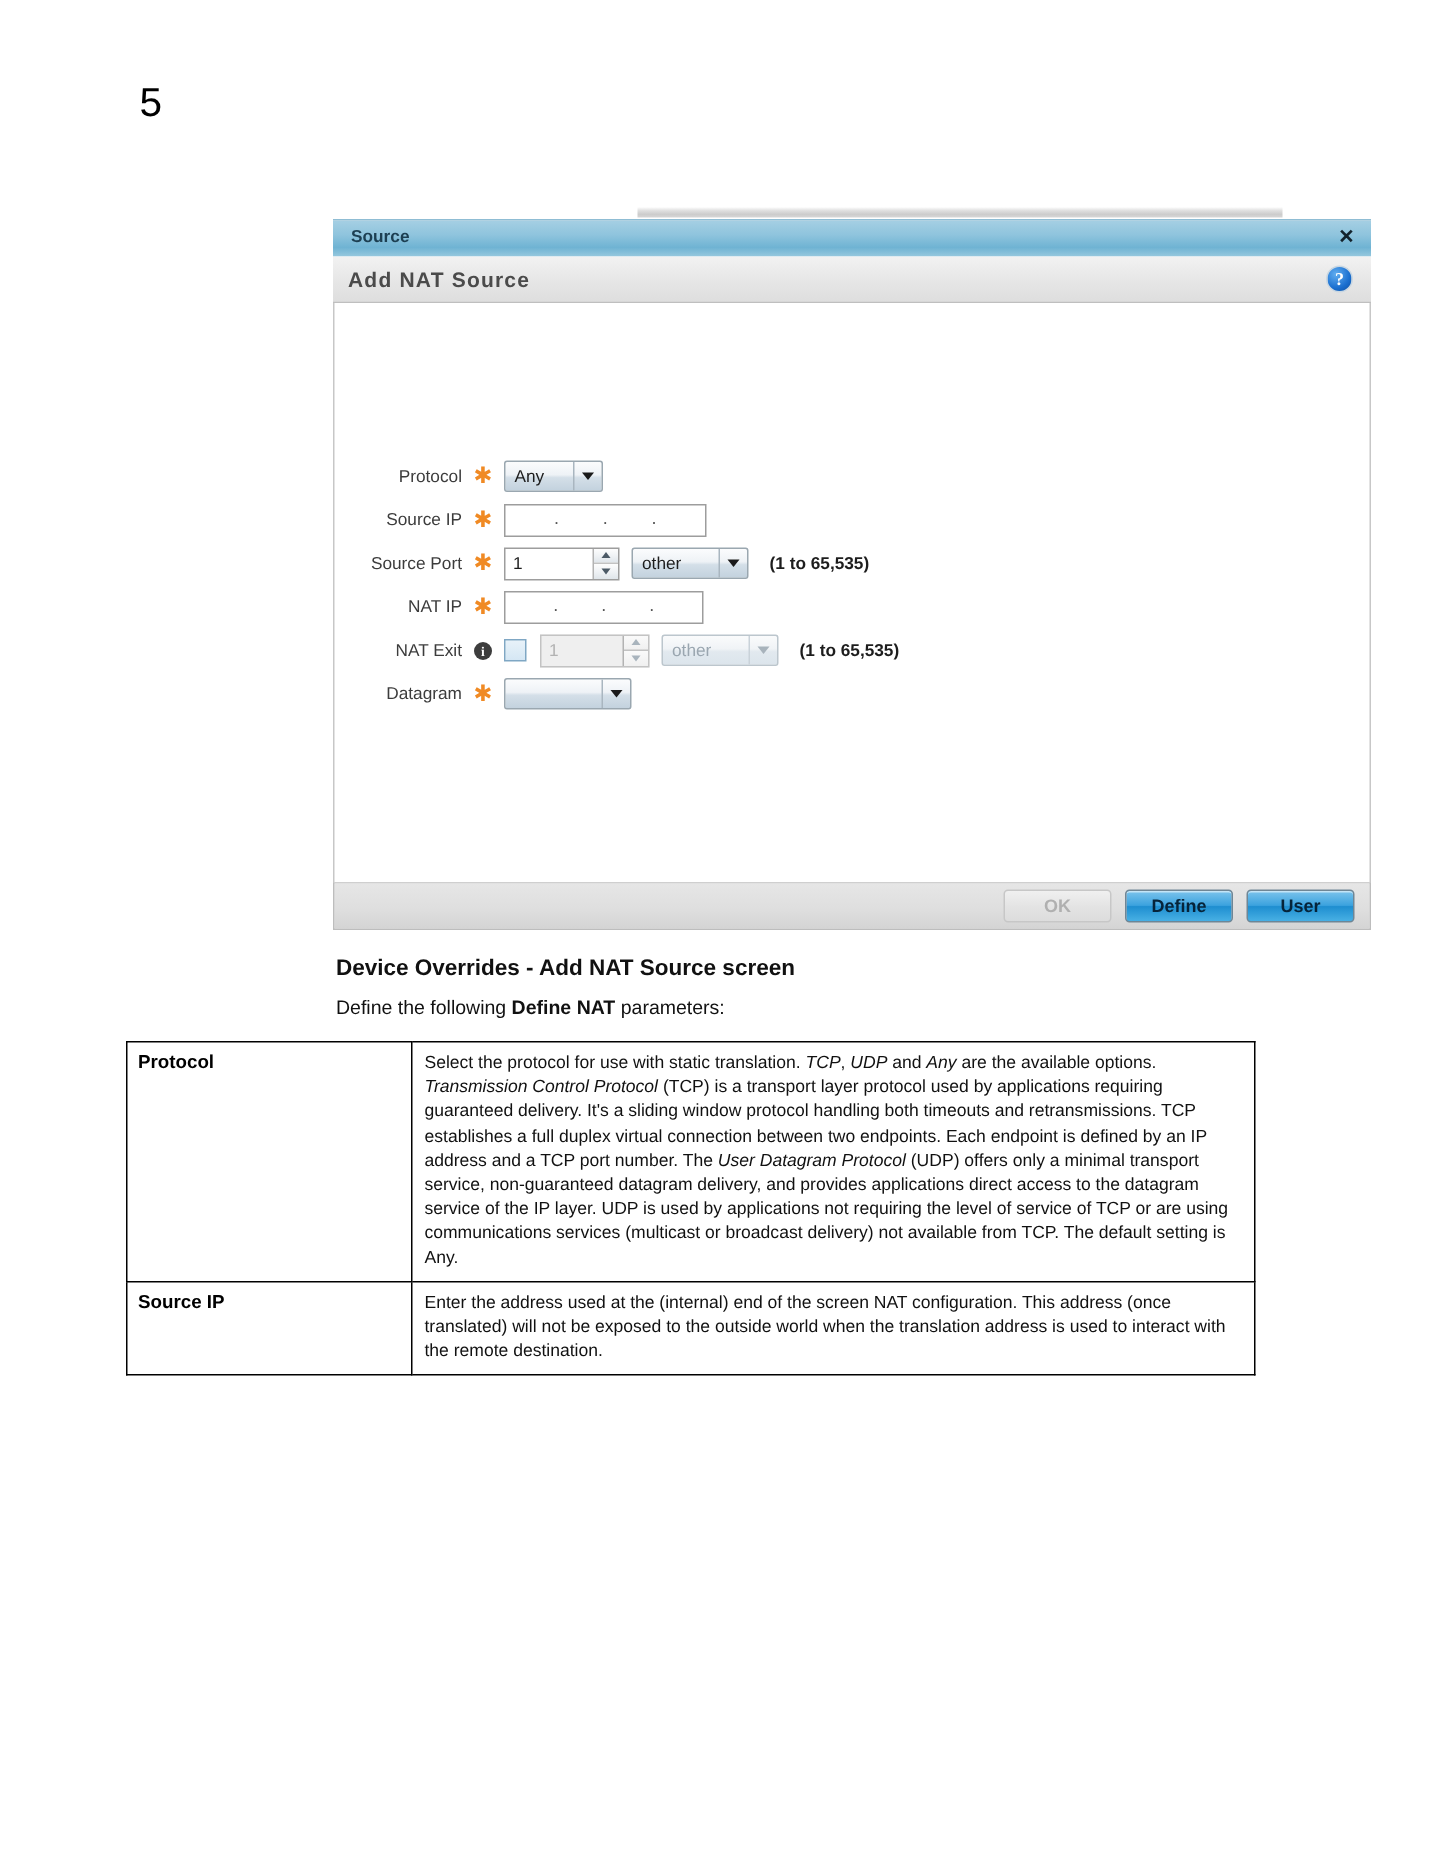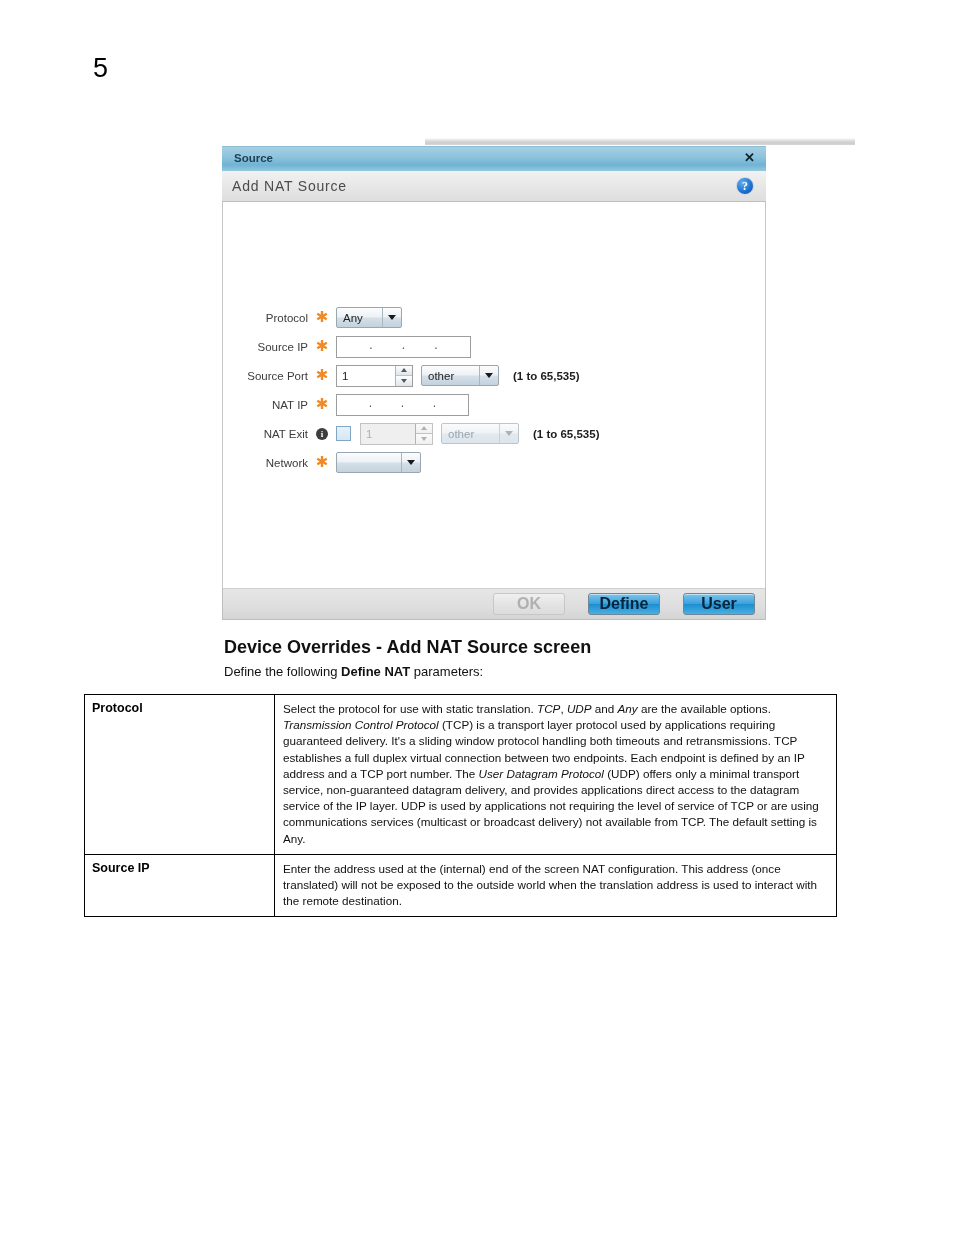--- a/index.html
+++ b/index.html
@@ -25,21 +25,21 @@
     font-family: "Liberation Sans", sans-serif;
     color: #000;
     letter-spacing: 0px;
   }
 
   
   .shot {
     position: absolute;
     left: 222px;
     top: 146px;
-    width: 544px;
+    width: 692px;
     height: 487px;
     background: #ffffff;
     box-sizing: border-box;
   }
   
   .shot-artifact {
     position: absolute;
     left: 425px;
     top: 138px;
     width: 430px;
@@ -79,21 +79,21 @@
     height: 31px;
     background: linear-gradient(to bottom, #f2f2f2 0%, #e7e7e7 50%, #dedede 100%);
     border-bottom: 1px solid #bfbfbf;
     box-sizing: border-box;
   }
   .subheader .sh-title {
     position: absolute;
     left: 10px;
     top: 7px;
     font-size: 14px;
-    font-weight: normal;
+    font-weight: bold;
     color: #4b4b4b;
     letter-spacing: .8px;
   }
   .help-icon {
     position: absolute;
     right: 12px;
     top: 6px;
     width: 18px;
     height: 18px;
     border-radius: 50%;
@@ -341,26 +341,26 @@
     border-top: 1px solid #cfcfcf;
     box-sizing: border-box;
     display: flex;
     align-items: center;
     justify-content: flex-end;
     padding-right: 10px;
   }
   .btn {
     width: 72px;
     height: 22px;
-    margin-left: 23px;
+    margin-left: 9px;
     border: 1px solid #6f8695;
     border-radius: 3px;
     background: linear-gradient(to bottom, #7cc4ec 0%, #3ba2de 48%, #1e8ed0 52%, #48b0e4 100%);
     color: #06243a;
-    font-size: 16px;
+    font-size: 12px;
     font-weight: bold;
     display: flex;
     align-items: center;
     justify-content: center;
     cursor: pointer;
     box-sizing: border-box;
     box-shadow: inset 0 1px 0 rgba(255,255,255,.55);
   }
   .btn.disabled {
     background: linear-gradient(to bottom, #f0f0f0 0%, #e4e4e4 50%, #dcdcdc 100%);
@@ -368,21 +368,21 @@
     border-color: #c7c7c7;
     cursor: default;
     box-shadow: none;
   }
 
   
   .caption {
     position: absolute;
     left: 224px;
     top: 637px;
-    font-size: 18px;
+    font-size: 15px;
     font-weight: bold;
     color: #111;
   }
   .intro {
     position: absolute;
     left: 224px;
     top: 664px;
     font-size: 13px;
     color: #111;
   }
@@ -524,21 +524,21 @@
         <div class="ddl disabled" style="width:78px;margin-left:8px;">
           <div class="ddl-val">other</div>
           <div class="ddl-arrow">
               <i class="caret"></i>
             </div>
         </div>
         <div class="hint" style="margin-left:14px;">(1 to 65,535)</div>
       </div>
 
       <div class="frow">
-        <div class="flabel">Network</div>
+        <div class="flabel">Datagram</div>
         <div class="fmark">✱</div>
         <div class="ddl" style="width:85px;">
           <div class="ddl-val"></div>
           <div class="ddl-arrow">
               <i class="caret"></i>
             </div>
         </div>
       </div>
 
     </div>

